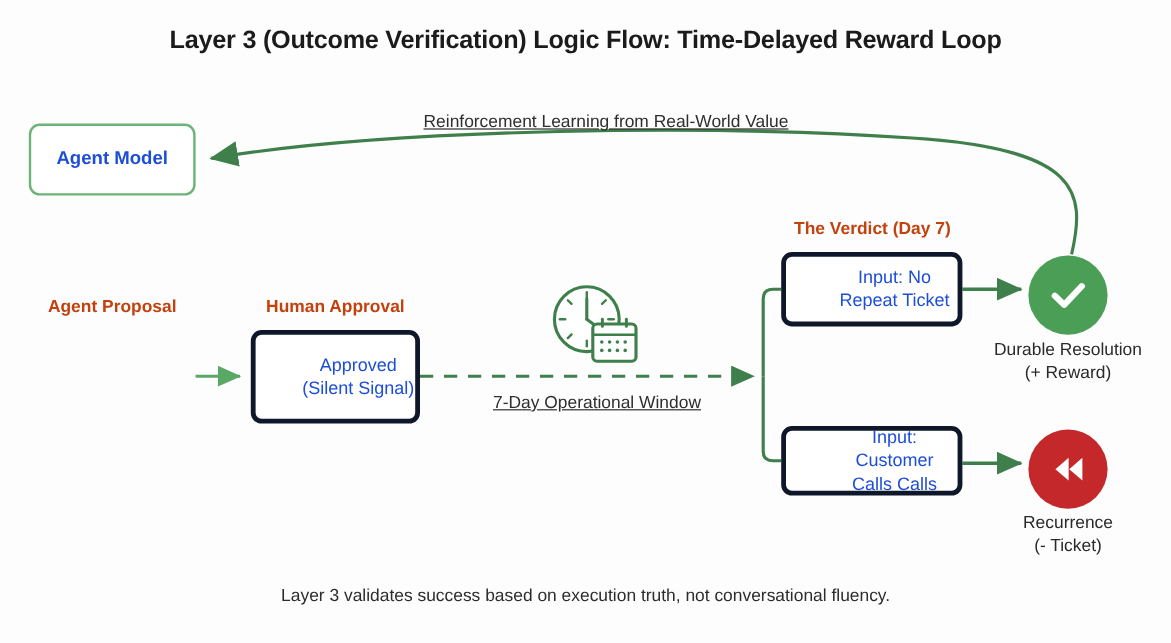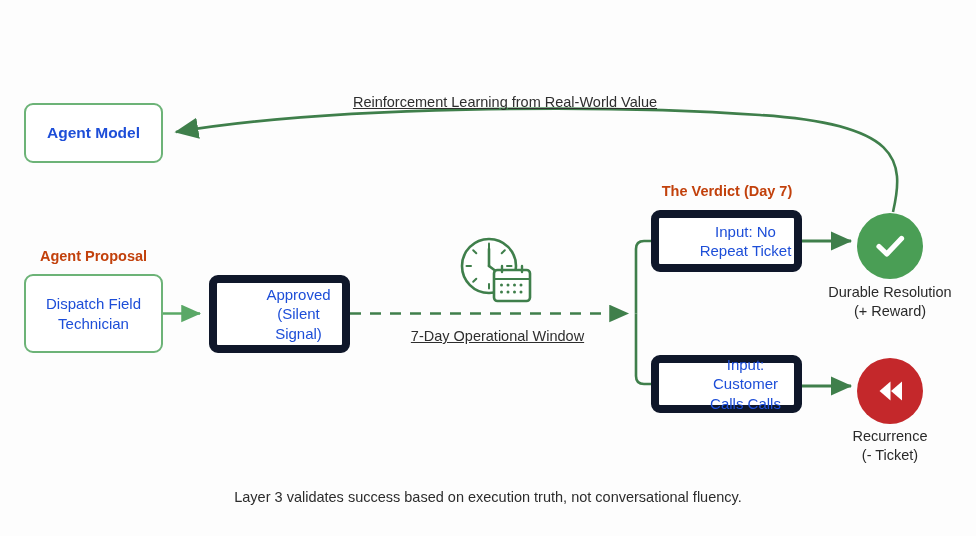--- a/index.html
+++ b/index.html
@@ -58,21 +58,21 @@
     background: #ffffff;
     border-radius: 9px;
     display: flex;
     align-items: center;
     justify-content: center;
     text-align: center;
     color: #1d4ed8;
     line-height: 1.28;
   }
   .node.light { border: 2px solid #6cb377; }
-  .node.dark  { border: 8px solid #0f172a; padding-left: 38px; }
+  .node.dark  { border: 4px solid #0f172a; padding-left: 38px; }
 
   .node-line { display: block; }
 
   
   #agent-model {
     left: 24px; top: 103px; width: 139px; height: 60px;
     font-size: 15.5px; font-weight: bold;
   }
   #dispatch-box {
     left: 24px; top: 274px; width: 139px; height: 79px;
@@ -171,34 +171,30 @@
     <path d="M636,313.5 L636,249 Q636,241 644,241 L651,241" fill="none" stroke="#3f7f4b" stroke-width="2.6"></path>
     <path d="M636,313.5 L636,376 Q636,384 644,384 L651,384" fill="none" stroke="#3f7f4b" stroke-width="2.6"></path>
 
     <line x1="802" y1="241" x2="851" y2="241" stroke="#3f7f4b" stroke-width="2.8" marker-end="url(#arrow-dark)"></line>
 
     <line x1="802" y1="386" x2="851" y2="386" stroke="#3f7f4b" stroke-width="2.8" marker-end="url(#arrow-dark)"></line>
 
     <path d="M893,212 C905,160 900,124 760,115 C600,104 330,106 176,132" fill="none" stroke="#3f7f4b" stroke-width="2.6" marker-end="url(#arrow-curve)"></path>
   </svg>
 
+  <div id="title">Layer 3 (Outcome Verification) Logic Flow: Time-Delayed Reward Loop</div>
 
   <div class="node light" id="agent-model">
     <span class="node-line">Agent Model</span>
   </div>
 
   <div class="caption" id="cap-agent-proposal">Agent Proposal</div>
 
-  <div class="node light" id="dispatch-box">
-    <span>
-      <span class="node-line">Dispatch Field</span>
-      <span class="node-line">Technician</span>
-    </span>
-  </div>
-
+
+  <div class="caption" id="cap-human-approval">Human Approval</div>
 
   <div class="node dark" id="approved-box">
     <span>
       <span class="node-line">Approved</span>
       <span class="node-line">(Silent Signal)</span>
     </span>
   </div>
 
   <div class="caption" id="cap-verdict">The Verdict (Day 7)</div>
 

